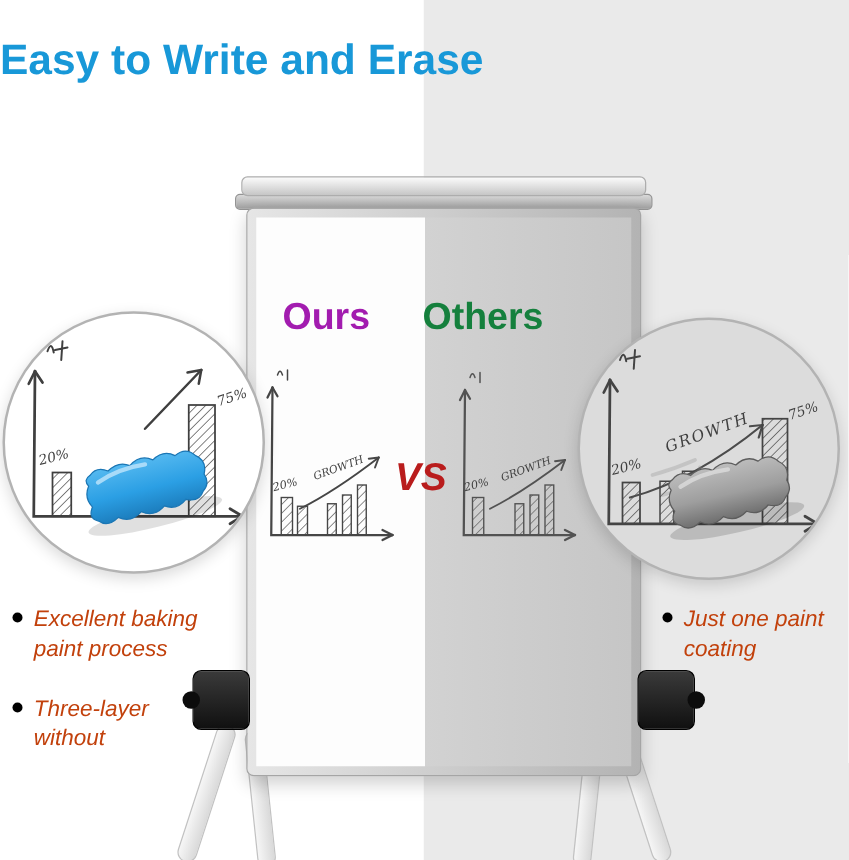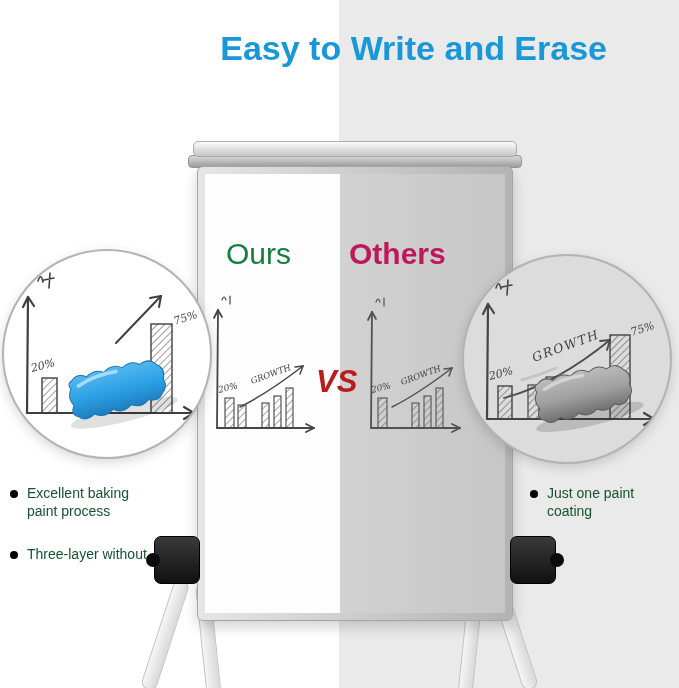--- a/index.html
+++ b/index.html
@@ -4,39 +4,39 @@
 <style>
   html,body{margin:0;padding:0;background:#fff;}
   .canvas{position:relative;width:679px;height:688px;overflow:hidden;background:#ffffff;
           font-family:"Liberation Sans",sans-serif;}
   .abs{position:absolute;}
 
   
   .bg-right{position:absolute;left:339px;top:0;width:340px;height:688px;background:#eaeaea;z-index:0;}
 
   
-  .title{position:absolute;left:0;top:26px;width:607px;text-align:right;z-index:6;
+  .title{position:absolute;left:0;top:26px;width:607px;text-align:left;z-index:6;
          color:#1898d8;font-weight:bold;font-size:34px;line-height:1.3;}
   .title span{display:block;}
 
   
   .bar-top{position:absolute;left:193px;top:141px;width:324px;height:16px;border-radius:5px;z-index:2;
            background:linear-gradient(#fbfbfb,#c6c6c6);border:1px solid #adadad;box-sizing:border-box;}
   .bar-bottom{position:absolute;left:188px;top:155px;width:334px;height:13px;border-radius:4px;z-index:2;
            background:linear-gradient(#d9d9d9,#9f9f9f);border:1px solid #949494;box-sizing:border-box;}
 
   
   .board{position:absolute;left:197px;top:166px;width:316px;height:455px;border-radius:6px;z-index:2;
          background:linear-gradient(90deg,#e6e6e6,#cfcfcf 45%,#b3b3b3);border:1px solid #a5a5a5;
          box-sizing:border-box;box-shadow:0 6px 14px rgba(0,0,0,.18);}
   .surface{position:absolute;left:7px;top:7px;right:7px;bottom:7px;
            background:linear-gradient(90deg,#fdfdfd 0px,#fdfdfd 135px,#d2d2d2 135px,#c6c6c6 100%);}
 
-  .ours-label{position:absolute;left:226px;top:237px;z-index:3;font-size:30px;font-weight:normal;color:#15803d;}
-  .others-label{position:absolute;left:349px;top:237px;z-index:3;font-size:30px;font-weight:bold;color:#be185d;}
+  .ours-label{position:absolute;left:226px;top:237px;z-index:3;font-size:30px;font-weight:bold;color:#a21caf;}
+  .others-label{position:absolute;left:338px;top:237px;z-index:3;font-size:30px;font-weight:bold;color:#15803d;}
   .vs-label{position:absolute;left:316px;top:364px;z-index:3;font-size:31px;font-weight:bold;
             font-style:italic;color:#b91c1c;}
 
   
   .sketch-left{left:206px;top:288px;z-index:3;}
   .sketch-right{left:360px;top:292px;z-index:3;}
 
   
   .zoom{position:absolute;width:206px;height:206px;border-radius:50%;overflow:hidden;z-index:4;
         border:2px solid #b3b3b3;box-shadow:0 4px 12px rgba(0,0,0,.15);}
@@ -55,21 +55,21 @@
        border-radius:8px;z-index:1;transform-origin:top center;box-sizing:border-box;}
   .leg-la{left:175px;top:580px;width:16px;height:115px;transform:rotate(18deg);}
   .leg-lb{left:195px;top:584px;width:15px;height:110px;transform:rotate(-6deg);}
   .leg-ra{left:488px;top:580px;width:16px;height:115px;transform:rotate(-18deg);}
   .leg-rb{left:469px;top:584px;width:15px;height:110px;transform:rotate(6deg);}
 
   
   .features{position:absolute;z-index:6;width:150px;}
   .features-left{left:10px;top:484px;}
   .features-right{left:530px;top:484px;width:140px;}
-  .feature{display:flex;gap:9px;margin-bottom:24px;font-size:14px;color:#14532d;line-height:1.32;}
+  .feature{display:flex;gap:9px;margin-bottom:24px;font-size:18px;color:#c2410c;line-height:1.32;font-style:italic;}
   .dot{width:8px;height:8px;border-radius:50%;background:#000;margin-top:6px;flex-shrink:0;}
 
   
   .hand{font-family:"DejaVu Serif",serif;font-style:italic;fill:#3f3f3f;}
   .s8{font-size:8.5px;}
   .s9{font-size:9px;}
   .s11{font-size:11px;}
   .s12{font-size:12.5px;letter-spacing:1.5px;}
 </style>
 </head>

